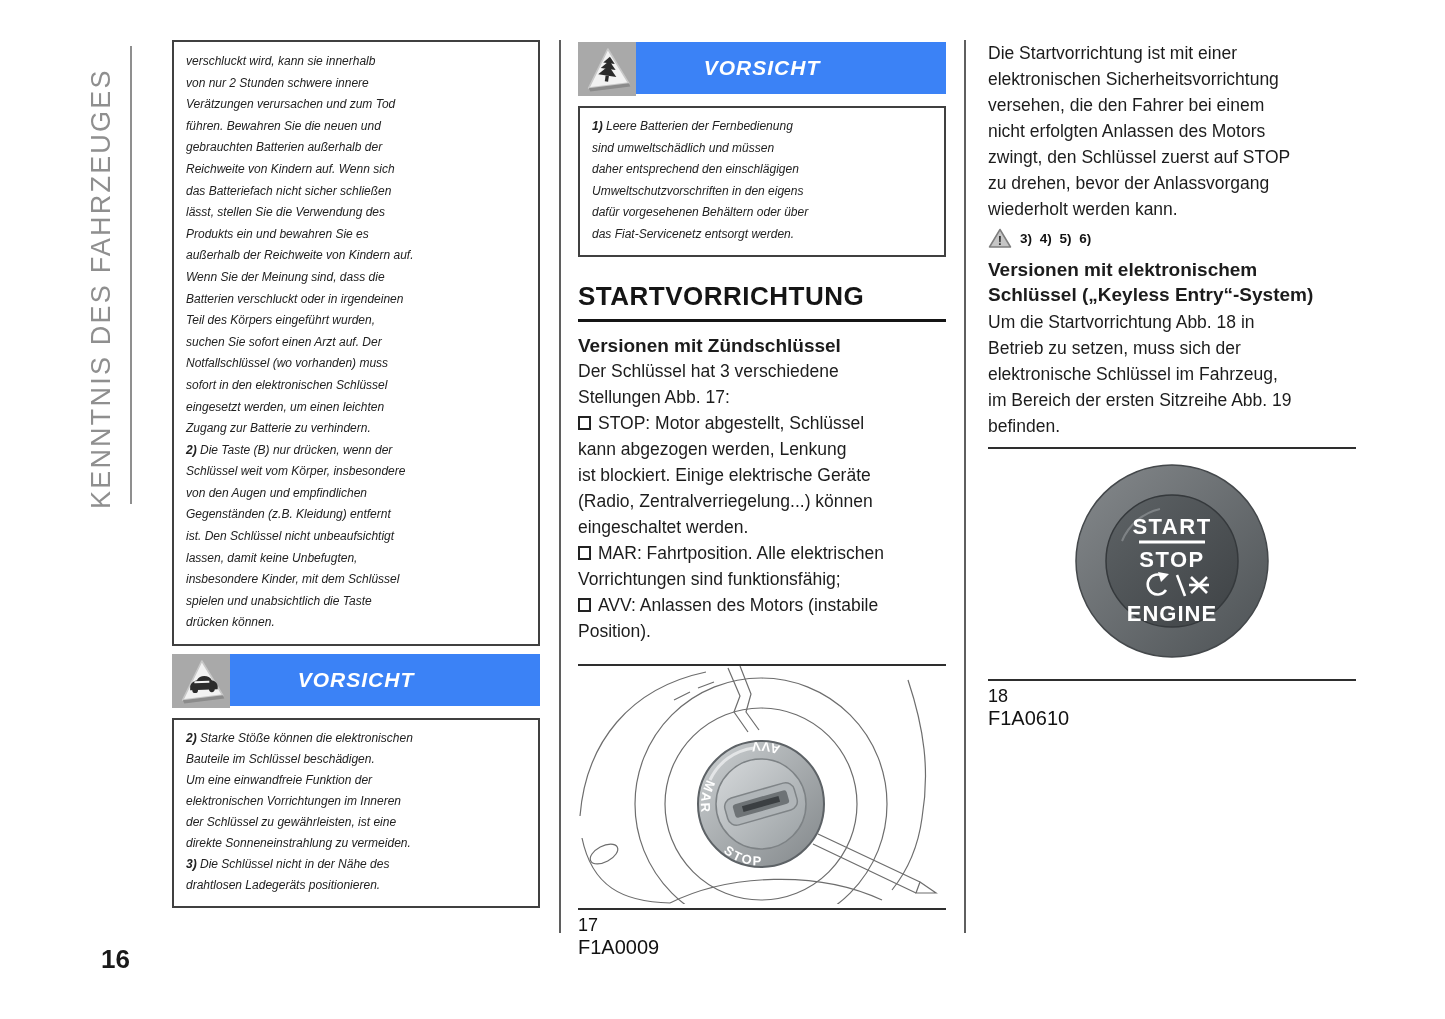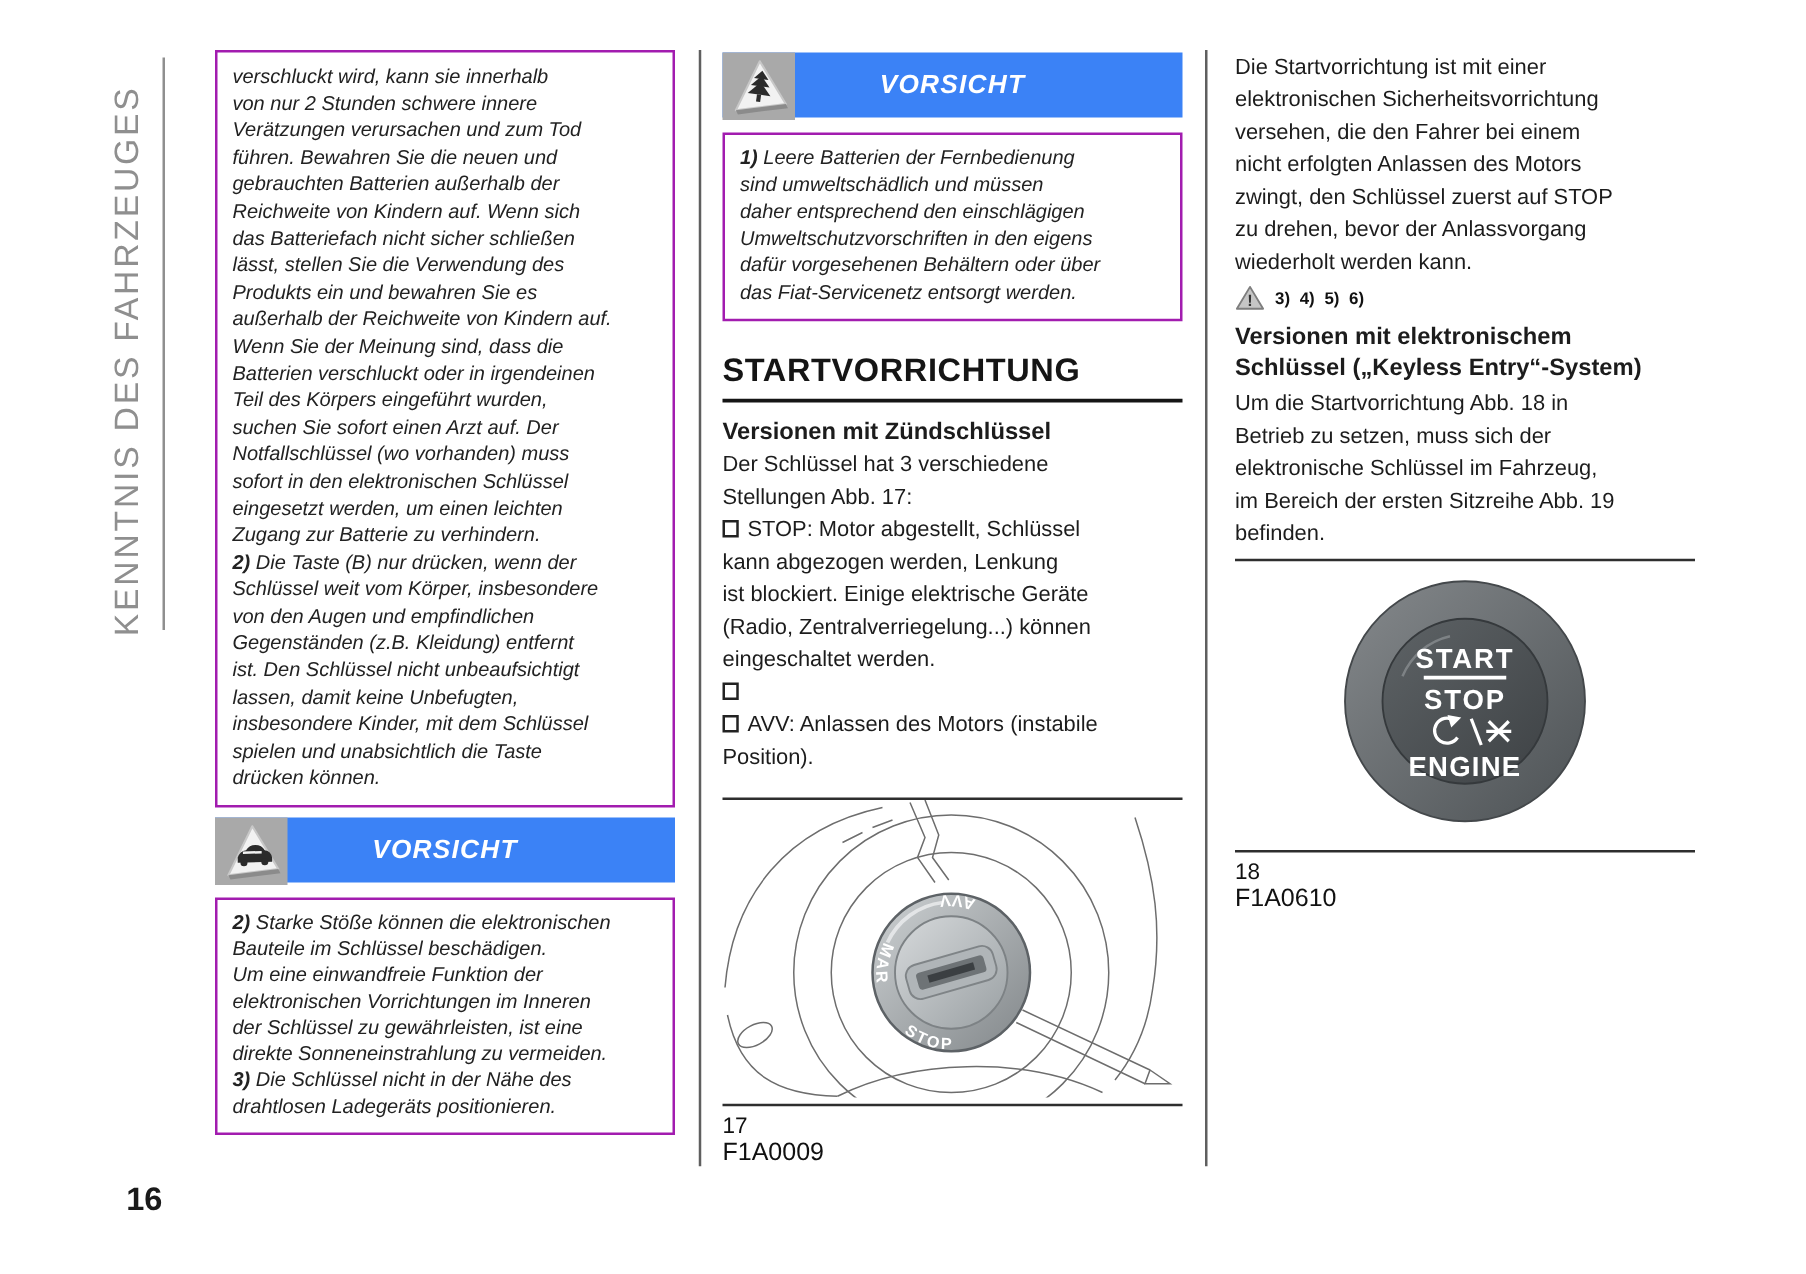--- a/index.html
+++ b/index.html
@@ -12,22 +12,22 @@
          font-size:27px;letter-spacing:2.2px;color:#8f8f8f;white-space:nowrap;}
   .vrule{position:absolute;left:130px;top:46px;width:2px;height:458px;background:#8f8f8f;}
 
   
   .col{position:absolute;top:40px;width:368px;}
   #col1{left:172px;} #col2{left:578px;} #col3{left:988px;}
   .divider{position:absolute;top:40px;width:2px;height:893px;background:#5f5f5f;}
   #div1{left:559px;} #div2{left:964px;}
 
   
-  .textbox{border:2px solid #a21caf;padding:9px 12px 10px 12px;font-style:italic;
-           font-size:16px;color:#222;}
+  .textbox{border:2px solid #404040;padding:9px 12px 10px 12px;font-style:italic;
+           font-size:12px;color:#222;}
   .lh1{line-height:21.6px;} .lh2{line-height:21px;} .lh3{line-height:21.5px;}
   .ipara{margin:0;}
   .plines{white-space:pre-line;}
   .pnum{font-weight:700;}
 
   
   .banner{position:relative;height:52px;background:#3b82f6;display:flex;align-items:center;
           justify-content:center;}
   .banner .btitle{color:#ffffff;font-weight:700;font-style:italic;font-size:21px;letter-spacing:1px;}
   .banner .chip{position:absolute;left:0;top:0;width:58px;height:54px;background:#a9a9a9;
@@ -159,21 +159,22 @@
     <div class="subheading">Versionen mit Zündschlüssel</div>
 
     <div class="body">
       <span class="plines">Der Schlüssel hat 3 verschiedene
 Stellungen Abb. 17:</span>
       <div class="bullet"><span class="sq"></span><span class="plines">STOP: Motor abgestellt, Schlüssel
 kann abgezogen werden, Lenkung
 ist blockiert. Einige elektrische Geräte
 (Radio, Zentralverriegelung...) können
 eingeschaltet werden.</span></div>
-      <div class="bullet"><span class="sq"></span></div>
+      <div class="bullet"><span class="sq"></span><span class="plines">MAR: Fahrtposition. Alle elektrischen
+Vorrichtungen sind funktionsfähig;</span></div>
       <div class="bullet"><span class="sq"></span><span class="plines">AVV: Anlassen des Motors (instabile
 Position).</span></div>
     </div>
 
     <div class="fig">
       <div class="figrule"></div>
       <svg width="368" height="238" viewBox="0 0 368 238">
         <defs>
           <linearGradient id="ringGrad" x1="0" y1="0" x2="1" y2="1">
             <stop offset="0" stop-color="#cdd1d3"></stop>

